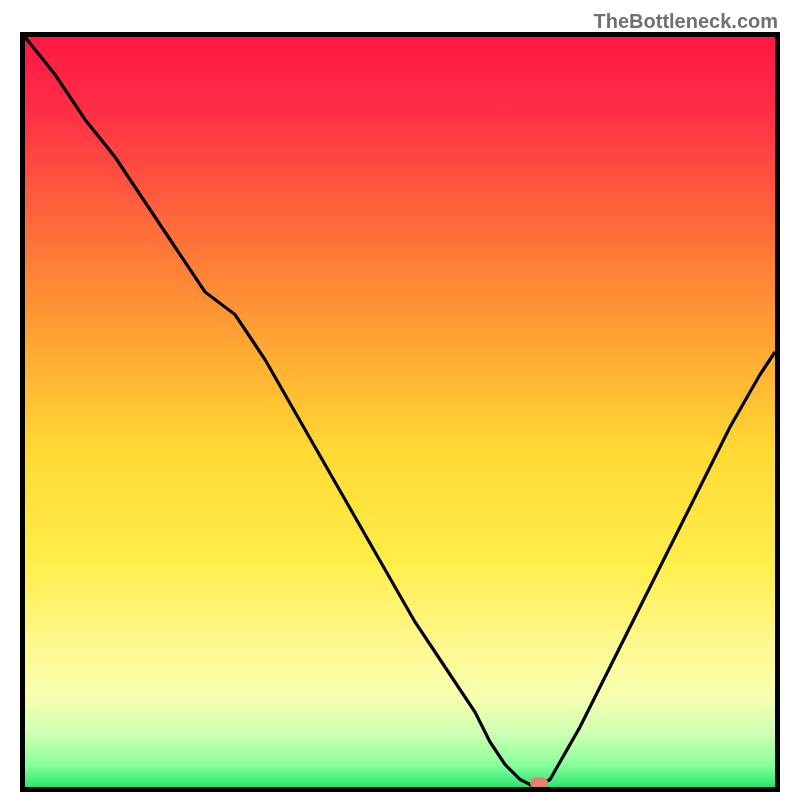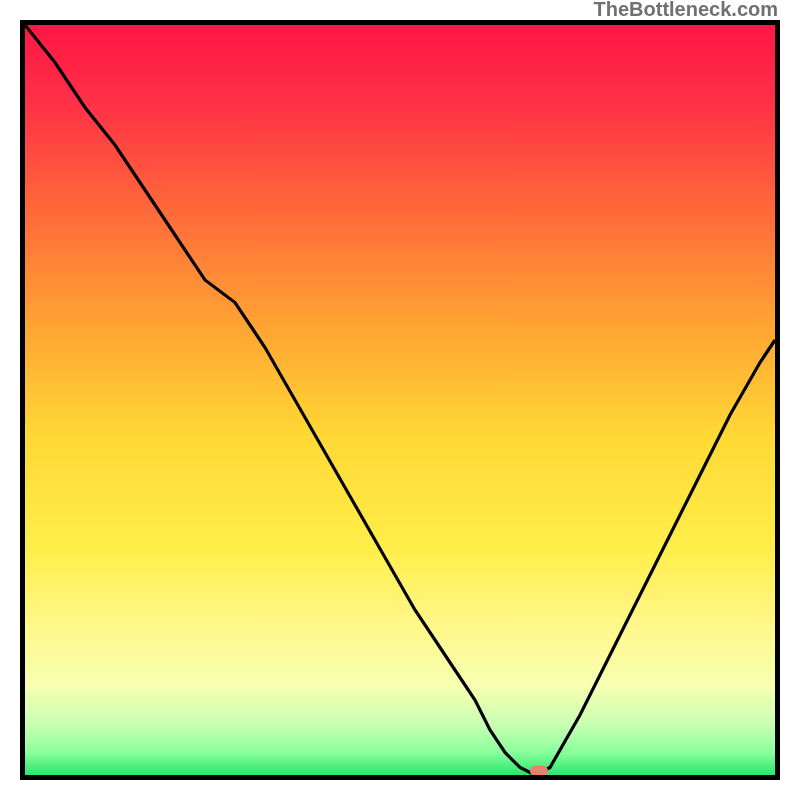--- a/index.html
+++ b/index.html
@@ -7,20 +7,21 @@
     padding: 0;
     width: 800px;
     height: 800px;
     background: #ffffff;
     font-family: Arial, Helvetica, sans-serif;
   }
   .chart-container {
     position: relative;
     width: 800px;
     height: 608px;
+    margin-top: 12px;
   }
   .plot-frame {
     position: absolute;
     left: 20px;
     top: 20px;
     width: 760px;
     height: 760px;
     box-sizing: border-box;
     border: 5px solid #000;
     overflow: hidden;

